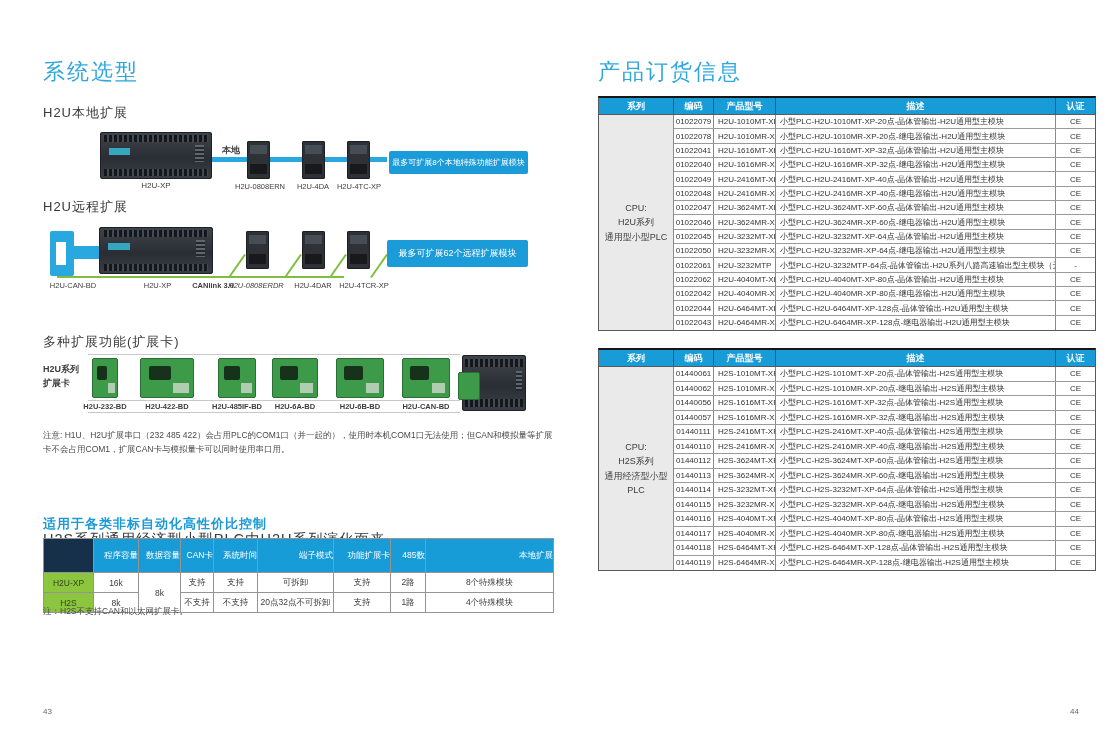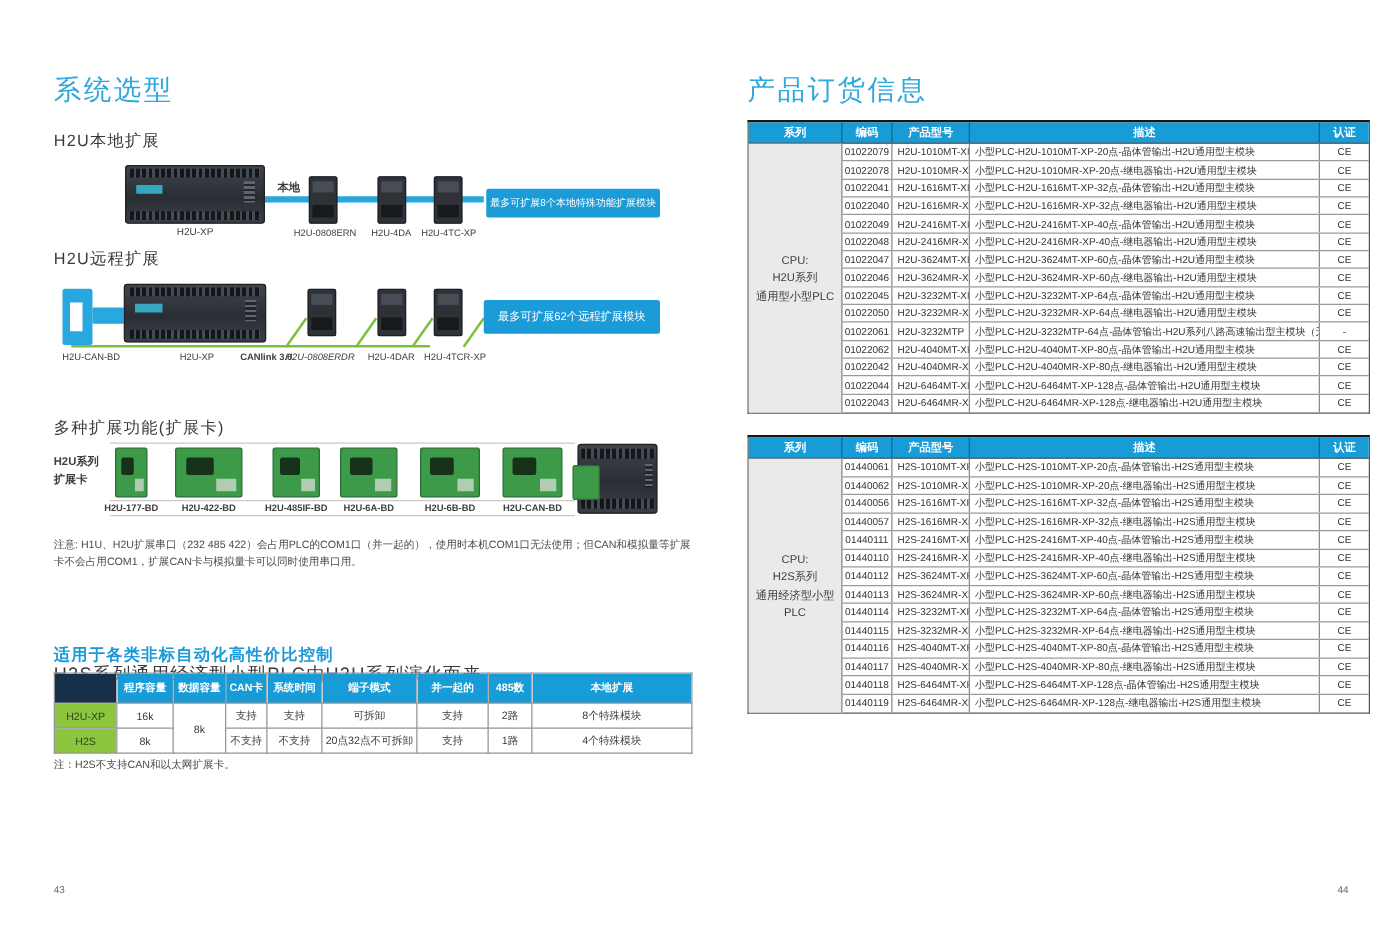--- a/index.html
+++ b/index.html
@@ -43,21 +43,21 @@
     background:#17321b; border-radius:2px; }
   .pcb::after { content:""; position:absolute; right:8%; bottom:10%; width:30%; height:26%;
     background:#d7ded5; opacity:.75; }
   .card-lbl { font-size:7.5px; font-weight:bold; color:#3d3d3d; text-align:center; white-space:nowrap; }
   .side-lbl { font-size:9px; font-weight:bold; color:#3d3d3d; white-space:pre-line; line-height:1.5; }
 
   
   .cmp { border-collapse:collapse; table-layout:fixed; }
   .cmp td { border:1px solid #949494; font-size:8.5px; text-align:center;
     color:#3c3c3c; height:20px; overflow:hidden; white-space:nowrap; }
-  .cmp tr.hd td { background:#189CD8; color:#fff; font-weight:bold; height:24px; font-size:8.5px; }
+  .cmp tr.hd td { background:#189CD8; color:#fff; font-weight:normal; height:34px; font-size:8.5px;text-align:right; }
   .cmp tr.hd td.corner { background:#16304A; }
   .cmp td.lbl { background:#8CC63F; color:#33431d; }
 
   
   .ot { width:498px; border:1px solid #5a5a5a; border-top:2px solid #161616; background:#fff; }
   .ot-head { display:flex; background:#189CD8; color:#fff; font-weight:bold; font-size:9px;
     height:17px; border-bottom:1px solid #5a5a5a; }
   .ot-head > div { display:flex; align-items:center; justify-content:center;
     border-right:1px solid rgba(0,0,0,.35); }
   .ot-head > div:last-child { border-right:none; }
@@ -158,21 +158,21 @@
   <div class="pcb" style="left:218px; top:358px; width:38px;"></div>
   <div class="pcb" style="left:272px; top:358px; width:46px;"></div>
   <div class="pcb" style="left:336px; top:358px; width:48px;"></div>
   <div class="pcb" style="left:402px; top:358px; width:48px;"></div>
   <div class="abs plc" style="left:462px; top:355px; width:64px; height:56px;">
       <i></i>
       <b></b>
       <u></u>
     </div>
   <div class="abs" style="left:458px; top:372px; width:22px; height:28px; background:#3C9A48; border:1px solid #2a6e33; border-radius:2px;"></div>
-  <div class="abs card-lbl" style="left:80px;  top:402px; width:50px;">H2U-177-BD</div>
+  <div class="abs card-lbl" style="left:80px;  top:402px; width:50px;">H2U-232-BD</div>
   <div class="abs card-lbl" style="left:140px; top:402px; width:54px;">H2U-422-BD</div>
   <div class="abs card-lbl" style="left:206px; top:402px; width:62px;">H2U-485IF-BD</div>
   <div class="abs card-lbl" style="left:266px; top:402px; width:58px;">H2U-6A-BD</div>
   <div class="abs card-lbl" style="left:330px; top:402px; width:60px;">H2U-6B-BD</div>
   <div class="abs card-lbl" style="left:396px; top:402px; width:60px;">H2U-CAN-BD</div>
   <div class="abs note" style="left:43px; top:428px; width:514px;">注意: H1U、H2U扩展串口（232 485 422）会占用PLC的COM1口（并一起的），使用时本机COM1口无法使用；但CAN和模拟量等扩展卡不会占用COM1，扩展CAN卡与模拟量卡可以同时使用串口用。</div>
 
   <div class="abs h2s-h" style="left:43px; top:494px;margin-top:36px;">H2S系列通用经济型小型PLC由H2U系列演化而来</div>
   <div class="abs h2s-sub" style="left:43px; top:515px;">适用于各类非标自动化高性价比控制</div>
 
@@ -189,21 +189,21 @@
         <col style="width:128px">
     </colgroup>
     <tbody>
         <tr class="hd">
       <td class="corner"></td>
       <td>程序容量</td>
       <td>数据容量</td>
       <td>CAN卡</td>
       <td>系统时间</td>
       <td>端子模式</td>
-      <td>并一起的</td>
+      <td>功能扩展卡</td>
       <td>485数</td>
       <td>本地扩展</td>
     </tr>
     <tr>
       <td class="lbl">H2U-XP</td>
       <td>16k</td>
       <td rowspan="2">8k</td>
       <td>支持</td>
       <td>支持</td>
       <td>可拆卸</td>

